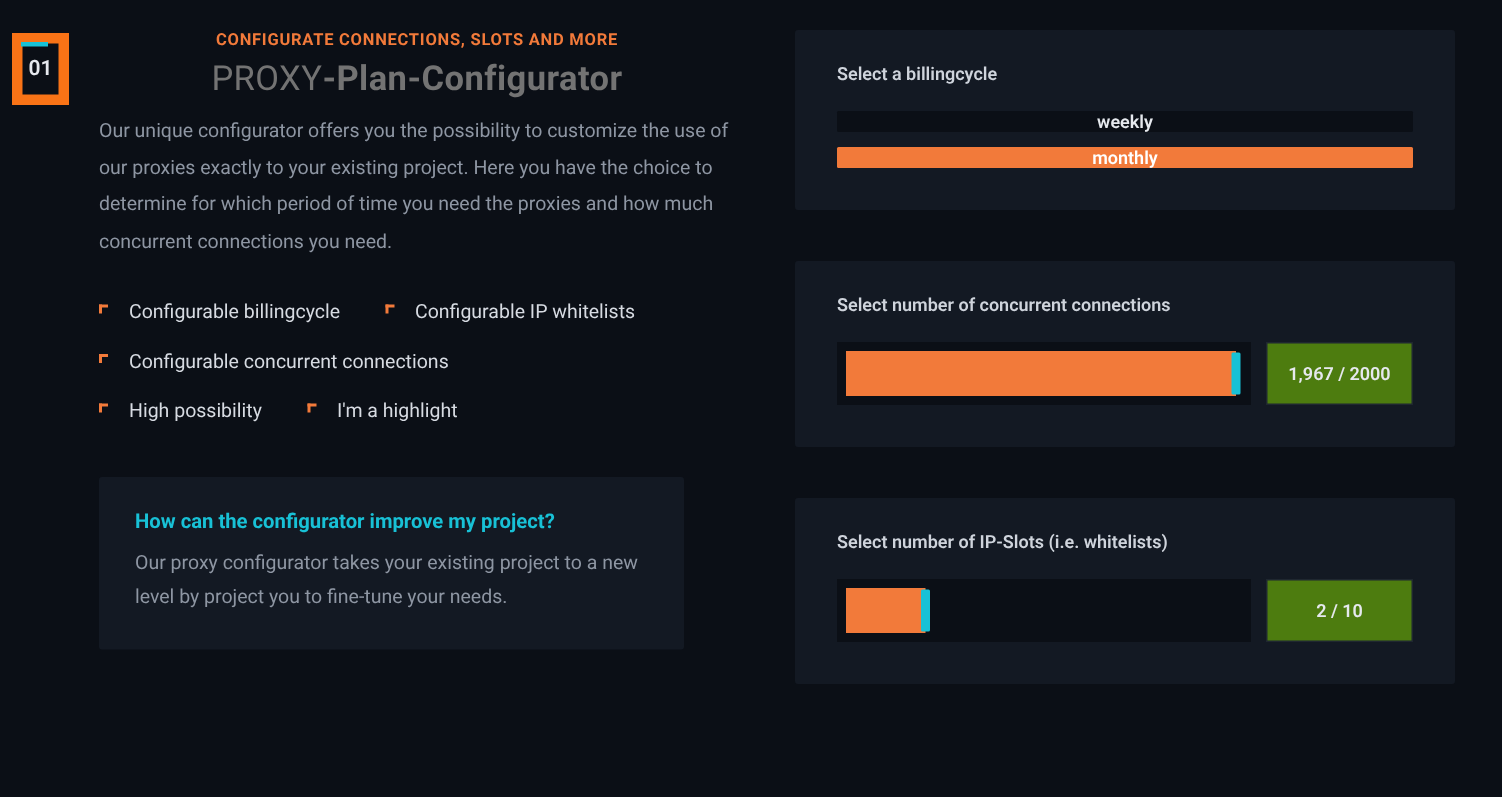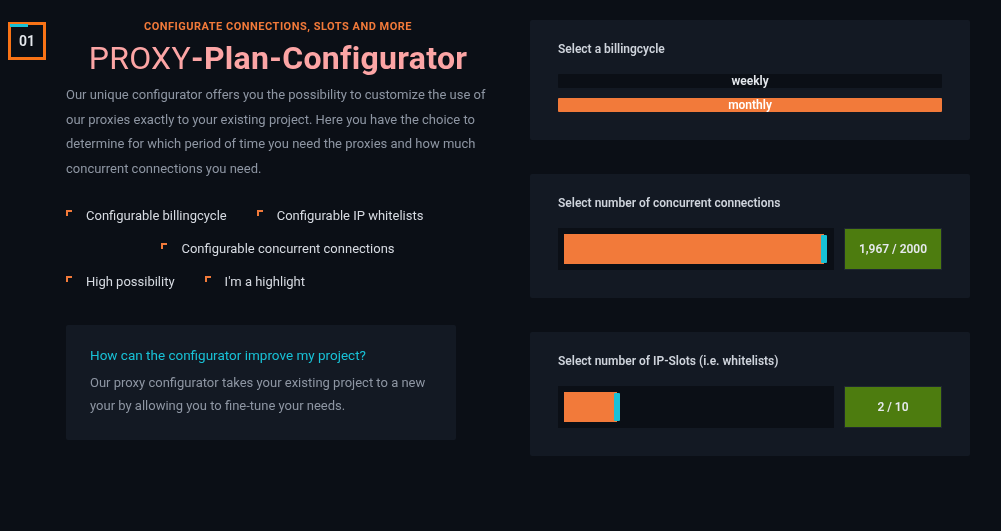--- a/index.html
+++ b/index.html
@@ -10,74 +10,74 @@
     width: 1001px;
     height: 531px;
     overflow: hidden;
   }
   .container { display: flex; gap: 40px; padding: 20px 0 0 0; }
   .left { width: 490px; padding-left: 8px; }
   .right { width: 465px; padding-right: 25px; }
 
   .step-row { display: flex; align-items: flex-start; gap: 20px; margin-bottom: 6px; }
   .step-badge {
-    width: 38px; height: 38px;
-    border: 3px solid #f97316;
+    width: 38px; height: 48px;
+    border: 7px solid #f97316;
     display: flex; align-items: center; justify-content: center;
     font-size: 14px; font-weight: 600; color: #e6e9ee;
     position: relative;
     margin-top: 2px;
   }
   .step-badge::before {
     content: "";
     position: absolute;
     top: -1px; left: -1px;
     width: 18px; height: 3px;
     background: #18c1d6;
   }
   .step-head { flex: 1; text-align: center; }
   .eyebrow {
     color: #f27a3a;
     font-size: 11px;
     font-weight: 700;
     letter-spacing: 0.5px;
   }
   .title {
-    color: #fca5a5;
-    font-size: 32px;
+    color: #737373;
+    font-size: 23px;
     font-weight: 400;
     margin-top: 6px;
     letter-spacing: 0.3px;
   }
   .title .bold { font-weight: 700; }
 
   .content { margin-left: 58px; }
   .desc {
     color: #8e96a3;
     font-size: 13px;
     line-height: 1.9;
     margin-bottom: 26px;
   }
   .feature-list { display: flex; flex-wrap: wrap; column-gap: 30px; row-gap: 18px; margin-bottom: 36px; }
-  .feature-item { display: flex; align-items: center; gap: 10px; color: #d7dbe2; font-size: 13px; justify-content: center; }
+  .feature-item { display: flex; align-items: center; gap: 10px; color: #d7dbe2; font-size: 13px; }
   .feature-marker {
     width: 10px; height: 10px; position: relative; flex-shrink: 0;
   }
   .feature-marker::before, .feature-marker::after {
     content: ""; position: absolute; background: #f27a3a;
   }
   .feature-marker::before { width: 6px; height: 2px; top: 0; left: 0; }
   .feature-marker::after { width: 2px; height: 6px; top: 0; left: 0; }
   .faq-card {
     background: #131923;
     padding: 22px 24px;
     border-radius: 2px;
     width: 390px;
   }
-  .faq-q { color: #18c1d6; font-size: 13.5px; font-weight: 400; margin-bottom: 8px; }
+  .faq-q { color: #18c1d6; font-size: 13.5px; font-weight: 700; margin-bottom: 8px; }
   .faq-a { color: #8e96a3; font-size: 13px; line-height: 1.8; }
 
   .panel {
     background: #131923;
     border-radius: 2px;
     padding: 22px 28px 28px 28px;
     margin-bottom: 34px;
   }
   .panel-label { color: #cfd4dc; font-size: 12px; font-weight: 600; margin-bottom: 18px; }
 
@@ -160,21 +160,21 @@
           <span>High possibility</span>
         </div>
         <div class="feature-item">
           <span class="feature-marker"></span>
           <span>I'm a highlight</span>
         </div>
       </div>
 
       <div class="faq-card">
         <div class="faq-q">How can the configurator improve my project?</div>
-        <div class="faq-a">Our proxy configurator takes your existing project to a new your by allowing you to fine-tune your needs.</div>
+        <div class="faq-a">Our proxy configurator takes your existing project to a new level by project you to fine-tune your needs.</div>
       </div>
     </div>
   </div>
 
   <div class="right">
     <div class="panel">
       <div class="panel-label">Select a billingcycle</div>
       <div class="toggle-row">
         <div class="toggle-btn toggle-off">weekly</div>
         <div class="toggle-btn toggle-on">monthly</div>

